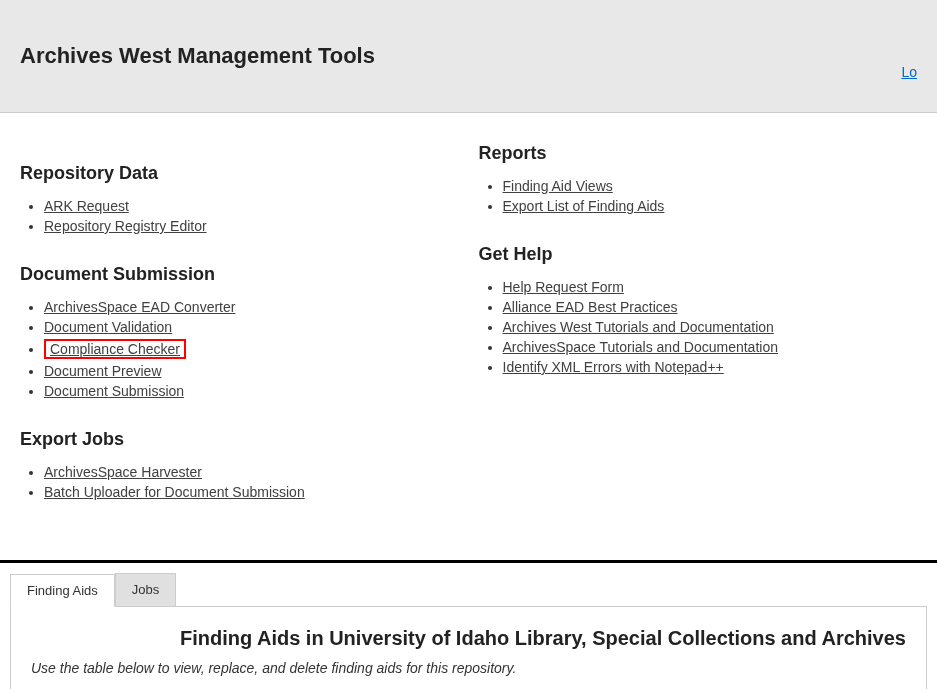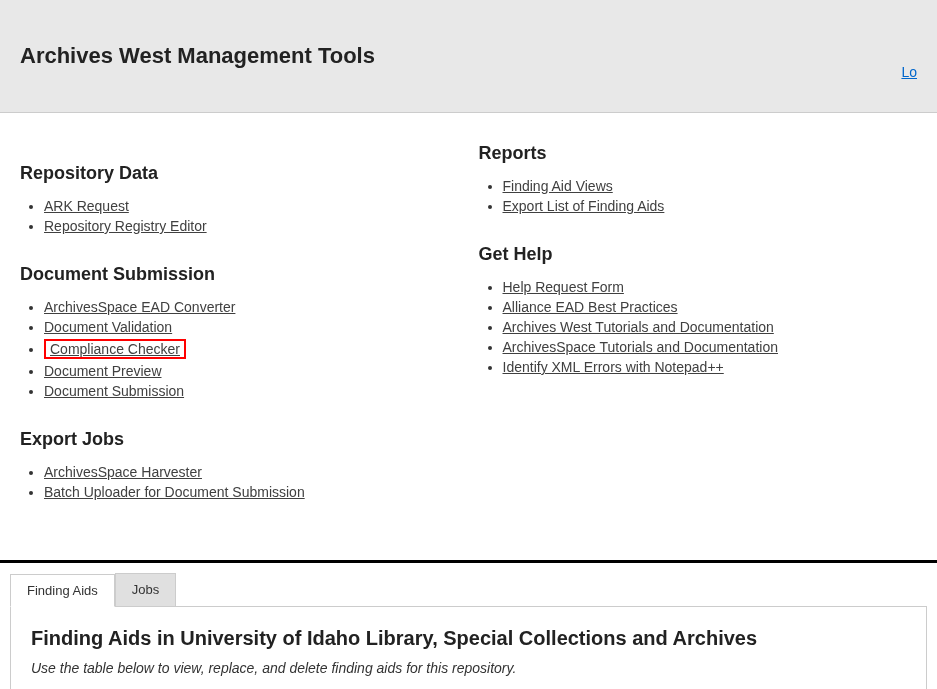--- a/index.html
+++ b/index.html
@@ -125,20 +125,21 @@
       padding: 20px;
       margin: 0 10px;
       background: #fff;
     }
 
     .tab-content-area h2 {
       font-size: 20px;
       font-weight: bold;
       color: #222;
       margin-bottom: 10px;
+      text-align: right;
     }
 
     .tab-content-area p {
       font-size: 14px;
       color: #333;
       font-style: italic;
     }
   </style>
 </head>
 <body>

